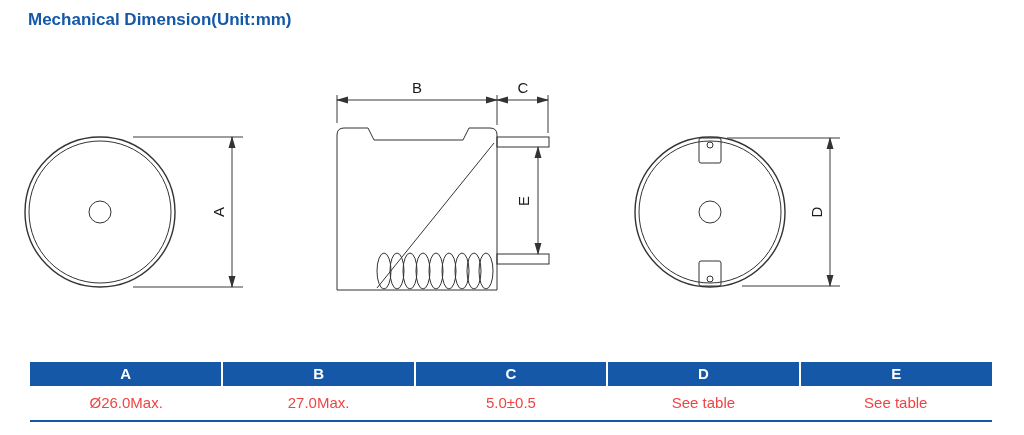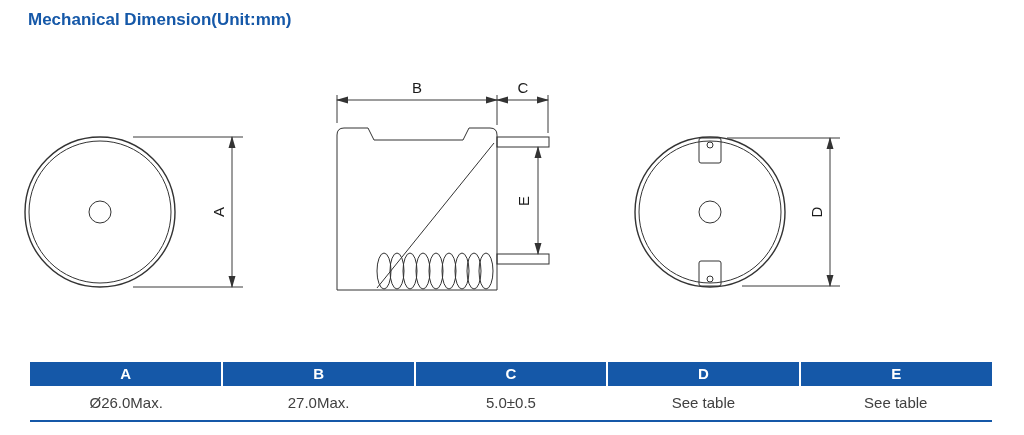--- a/index.html
+++ b/index.html
@@ -25,21 +25,21 @@
     border-collapse:collapse; table-layout:fixed;
     border-bottom:2px solid var(--accent,#1558A8);
   }
   .spec-table th {
     background:var(--table-header-bg,#1558A8); color:#ffffff;
     font-size:15px; font-weight:bold; padding:3px 0 4px;
     border-right:2px solid #ffffff;
   }
   .spec-table th:last-child { border-right:none; }
   .spec-table td {
-    text-align:center; font-size:15px; color:#404040;
+    text-align:center; font-size:15px; color:#ef4444;
     padding:8px 0 9px; background:#ffffff;
   }
 </style>
 </head>
 <body>
 
 <h1 class="title">Mechanical Dimension(Unit:mm)</h1>
 
 <svg class="drawing" width="1024" height="310" viewBox="0 0 1024 310">
   <defs>

